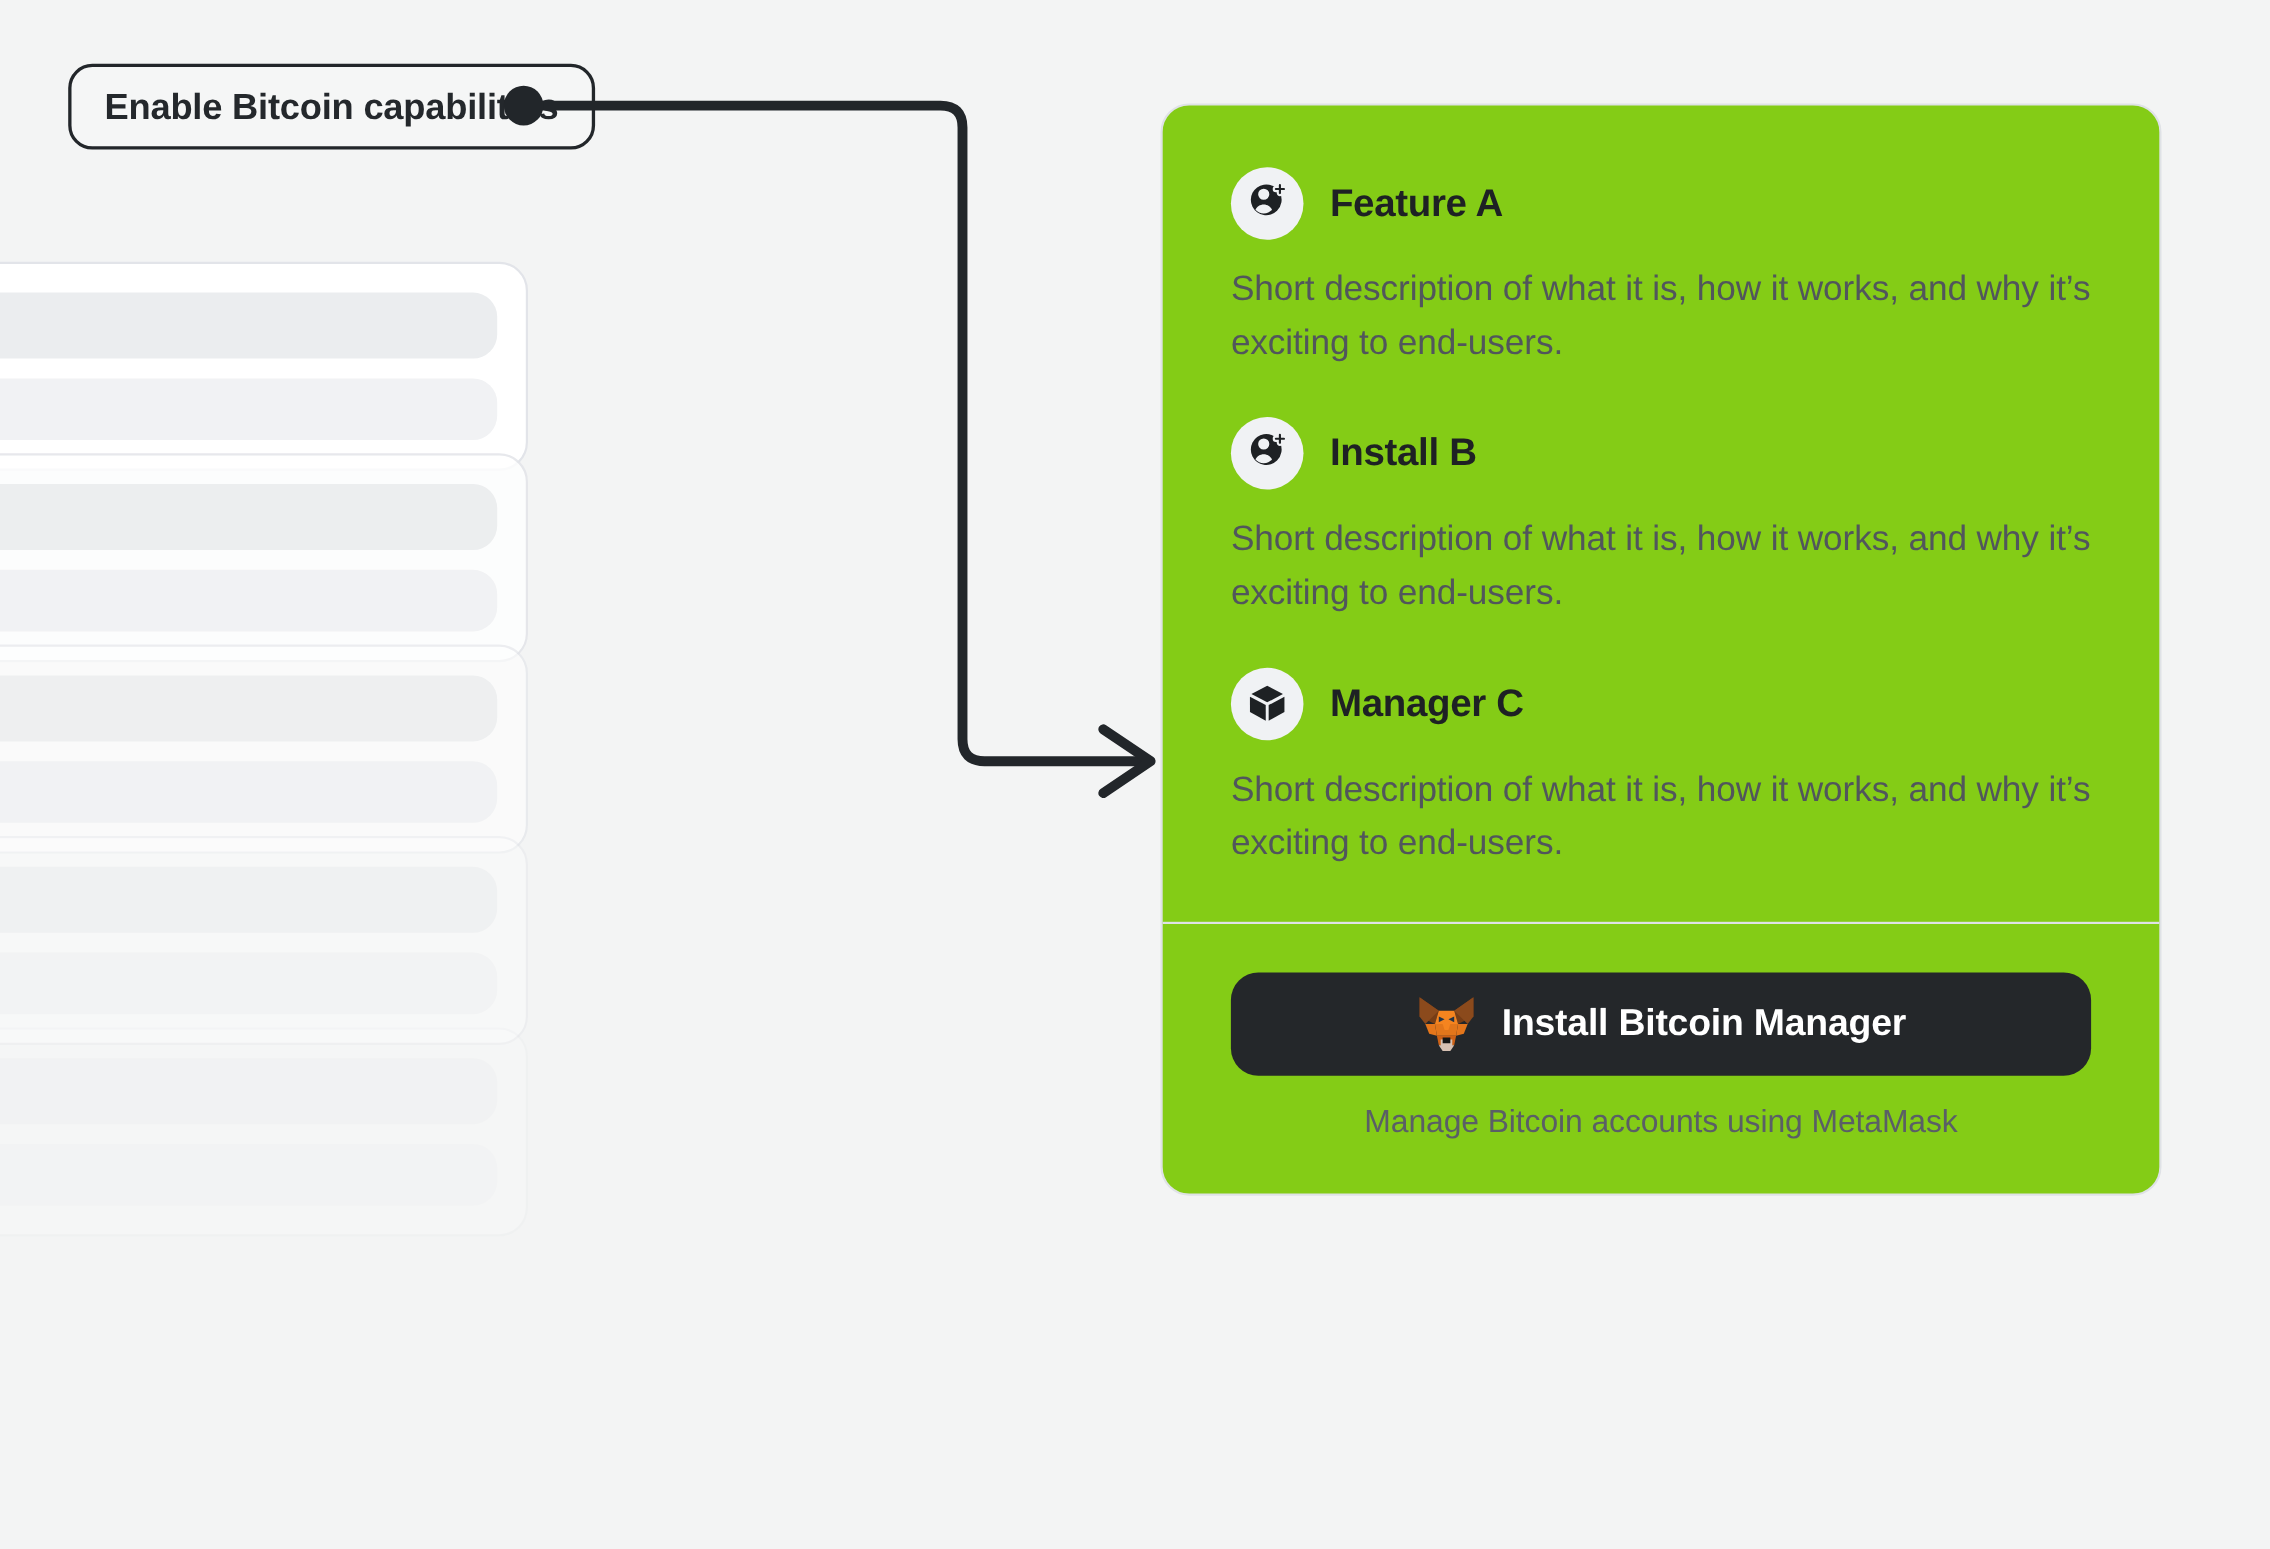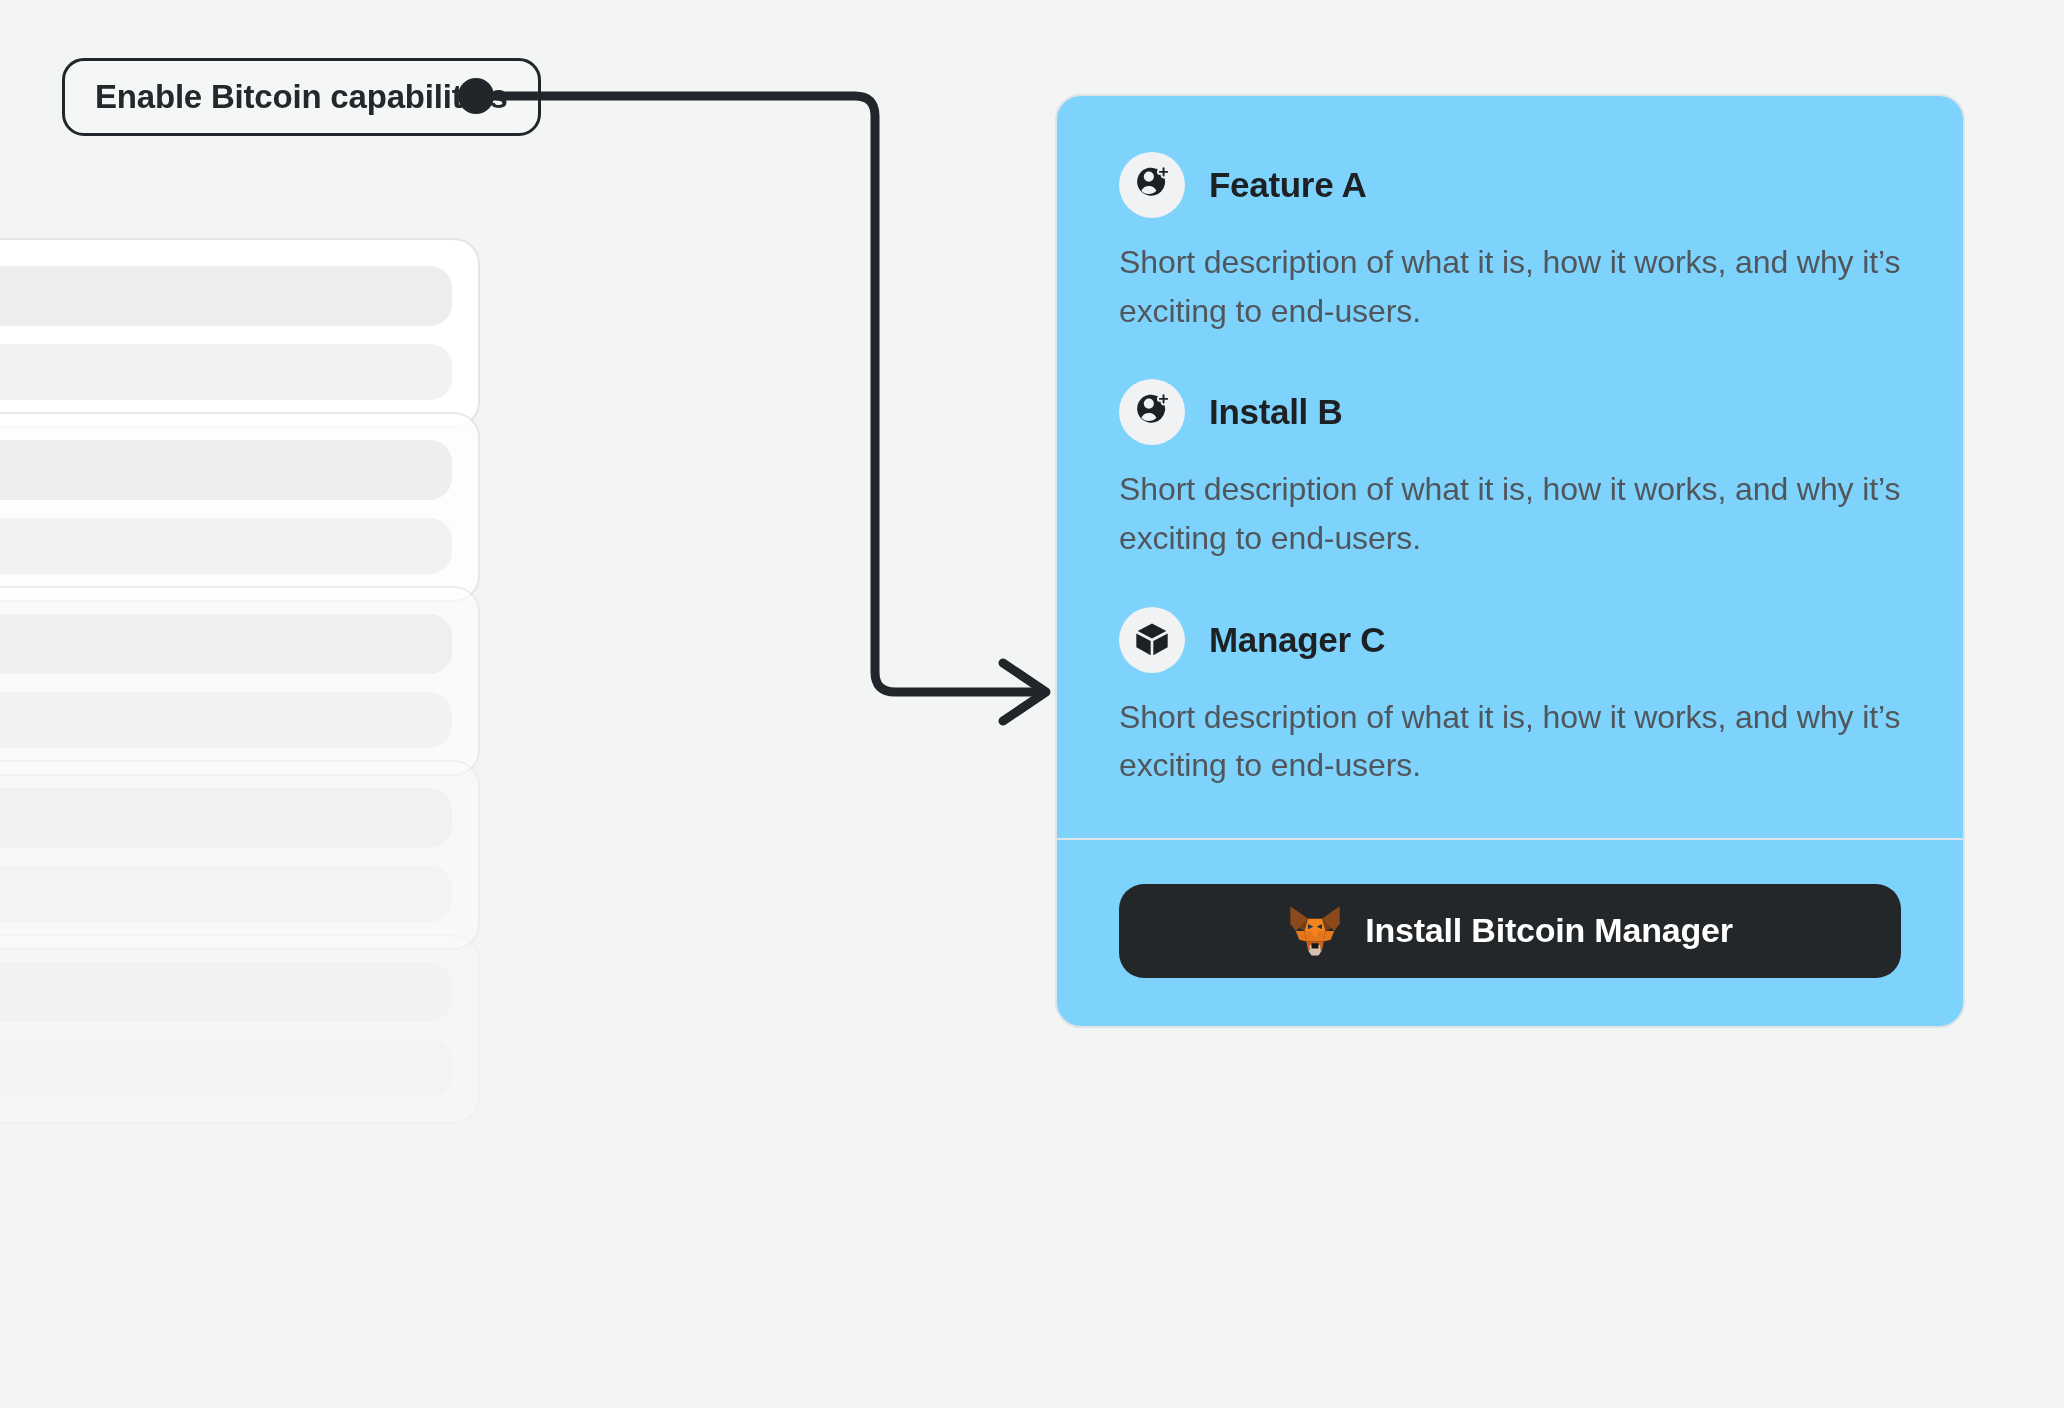--- a/index.html
+++ b/index.html
@@ -81,21 +81,21 @@
     z-index: 6;
     pointer-events: none;
   }
 
   
   #feature-card {
     position: absolute;
     left: 1055px;
     top: 94px;
     width: 910px;
-    background: #7dd3fc;
+    background: #84cc16;
     border: 2px solid #DFE2E6;
     border-radius: 26px;
     box-sizing: border-box;
     z-index: 4;
   }
   #features-section {
     padding: 56px 62px 48px 62px;
   }
   .feature-block { margin-bottom: 44px; }
   .feature-block:last-child { margin-bottom: 0; }
@@ -266,15 +266,16 @@
           <polygon points="24,52 40,52 36,58 28,58" fill="#D7C1B3"></polygon>
           <polygon points="26,46 38,46 38,53 26,53" fill="#D7C1B3"></polygon>
           <polygon points="28,44 36,44 36,50 28,50" fill="#161616"></polygon>
           <polygon points="24,22 30,25 24,28" fill="#233447"></polygon>
           <polygon points="40,22 34,25 40,28" fill="#233447"></polygon>
           <polygon points="28,30 36,30 34,36 30,36" fill="#F5841F"></polygon>
         </svg>
       </span>
       <span class="btn-label">Install Bitcoin Manager</span>
     </button>
+    <div id="footer-caption">Manage Bitcoin accounts using MetaMask</div>
   </div>
 
 </div>
 
 </body></html>

